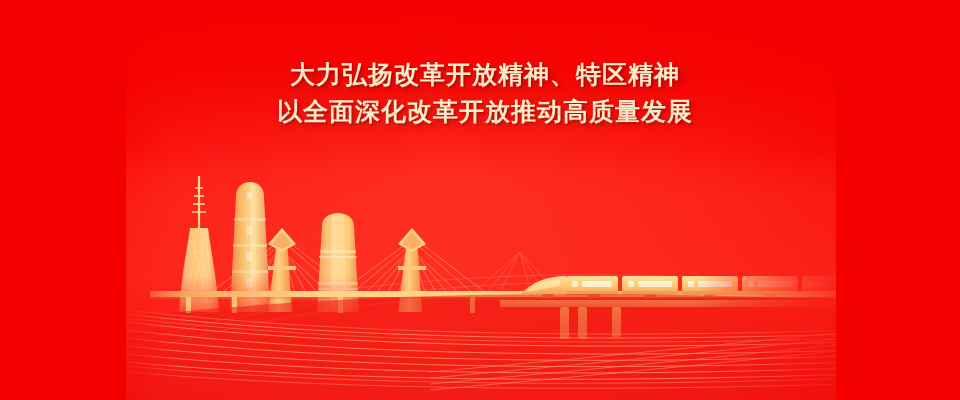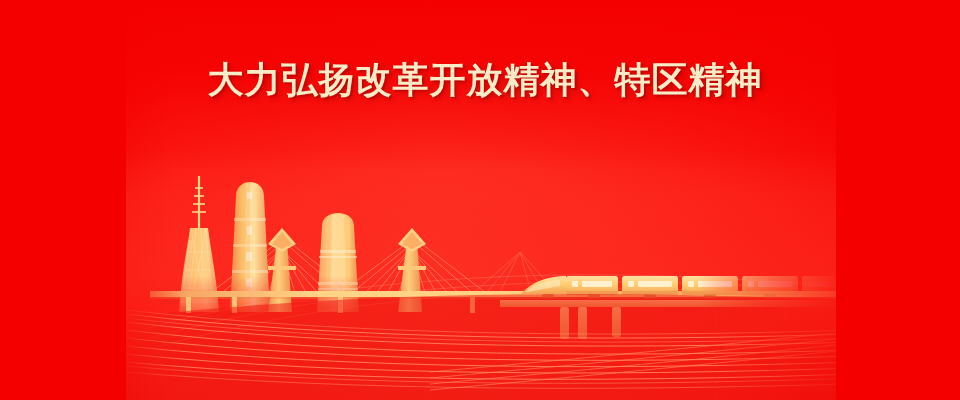--- a/index.html
+++ b/index.html
@@ -70,21 +70,21 @@
     position:absolute;left:0;right:0;top:62px;
     text-align:center;
     z-index:40;
     line-height:1.0;
     -webkit-user-select:none;user-select:none;
   }
   .title-line{
     display:block;
     font-family:"DejaVu Sans","Liberation Sans",sans-serif;
     font-weight:bold;
-    font-size:36px;
+    font-size:25px;
     letter-spacing:1px;
     color:#FBEBC6;
     text-shadow:
        0 0 1px rgba(120,0,0,.35),
        2px 2px 0 rgba(150,5,0,.28),
        3px 3px 5px rgba(110,0,0,.30);
     margin-left: 10px;
   }
   .title-line.l2{margin-top:12px;}
 
@@ -401,16 +401,17 @@
       <path d="M430 384 Q 700 360 960 332"></path>
       <path d="M430 390 Q 700 366 960 338"></path>
     </g>
   </svg>
 
   <div style="position:absolute;left:0;top:0;width:126px;height:400px;background:#F50000;z-index:25;"></div>
   <div style="position:absolute;left:836px;top:0;width:124px;height:400px;background:#F50000;z-index:25;"></div>
 
   <div class="title-block">
     <span class="title-line l1">大力弘扬改革开放精神、特区精神</span>
+    <span class="title-line l2">以全面深化改革开放推动高质量发展</span>
   </div>
 
   <div class="sr">广州城市天际线、跨海大桥与高速列车剪影</div>
 </div>
 
 </body></html>

